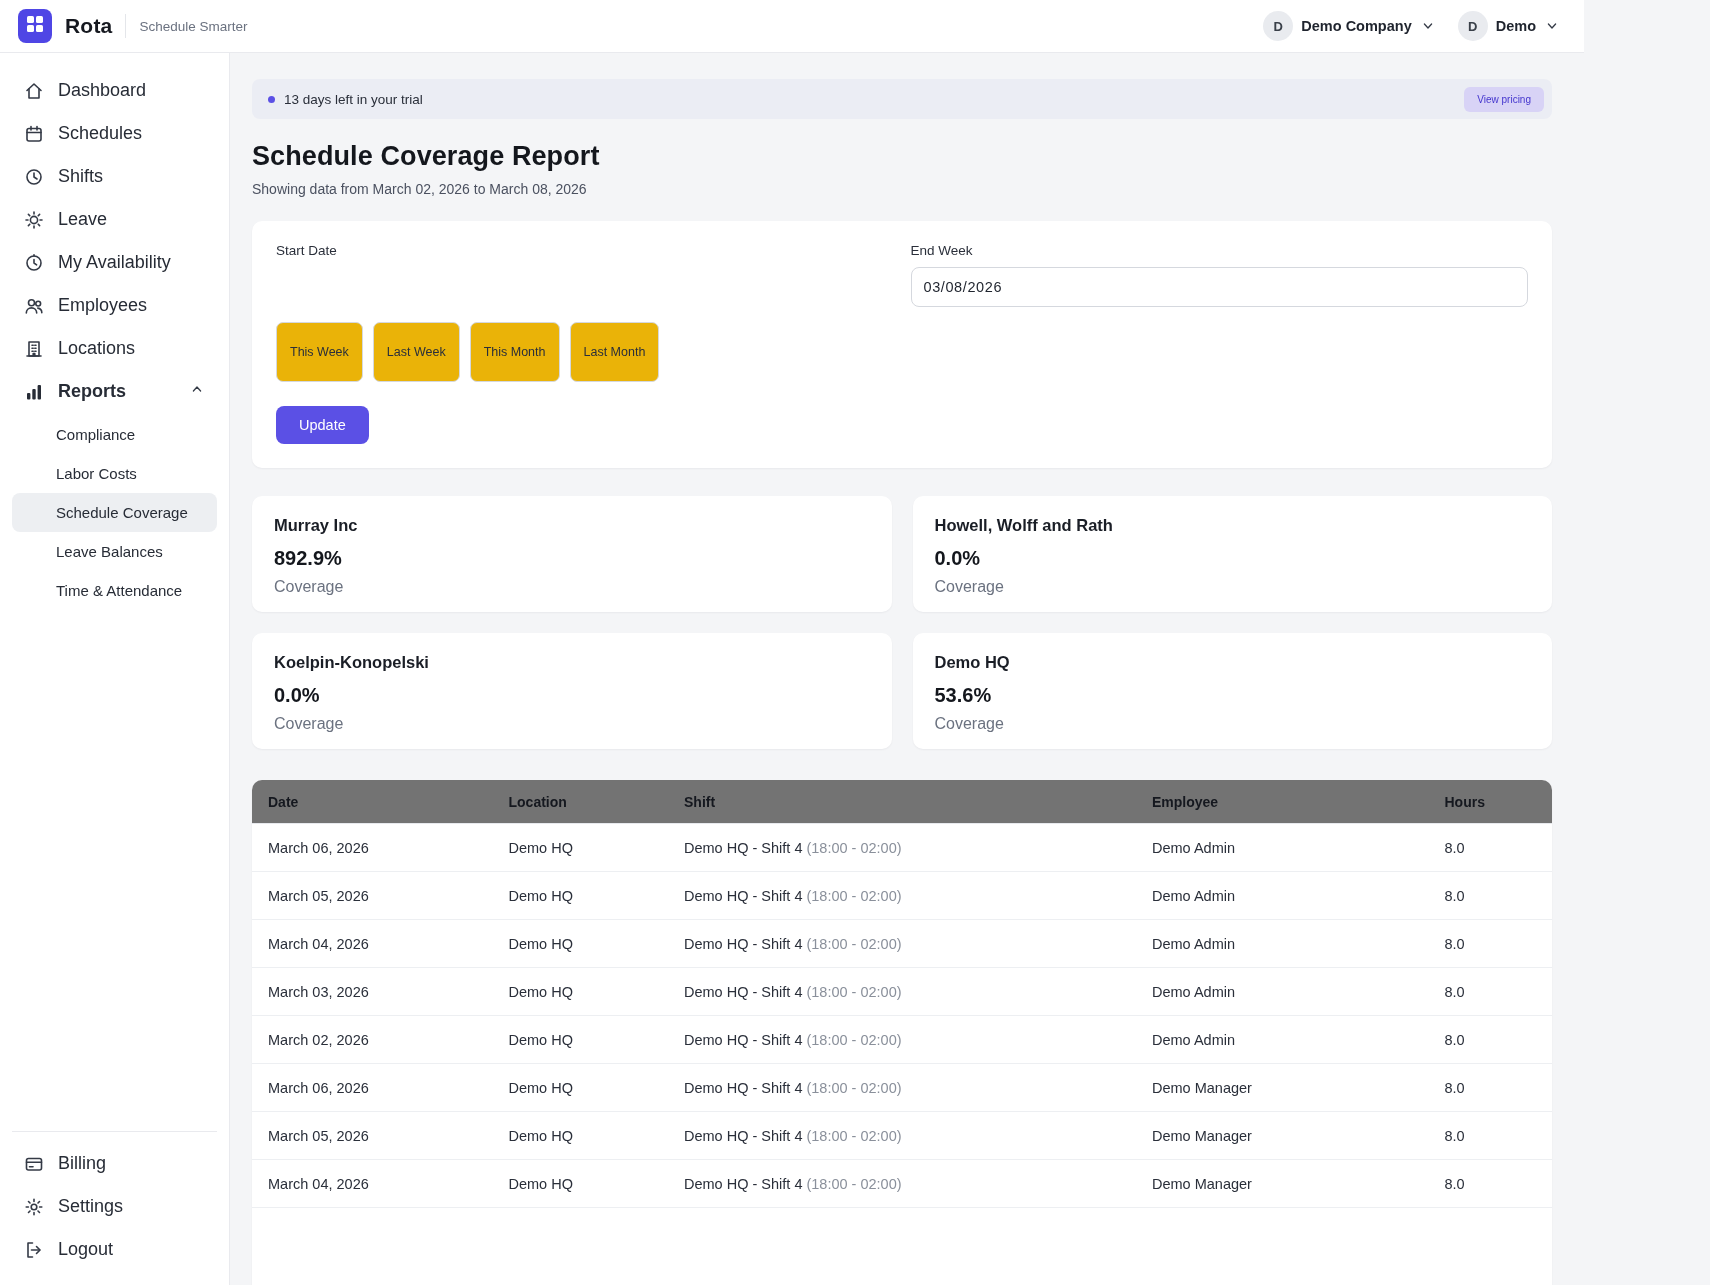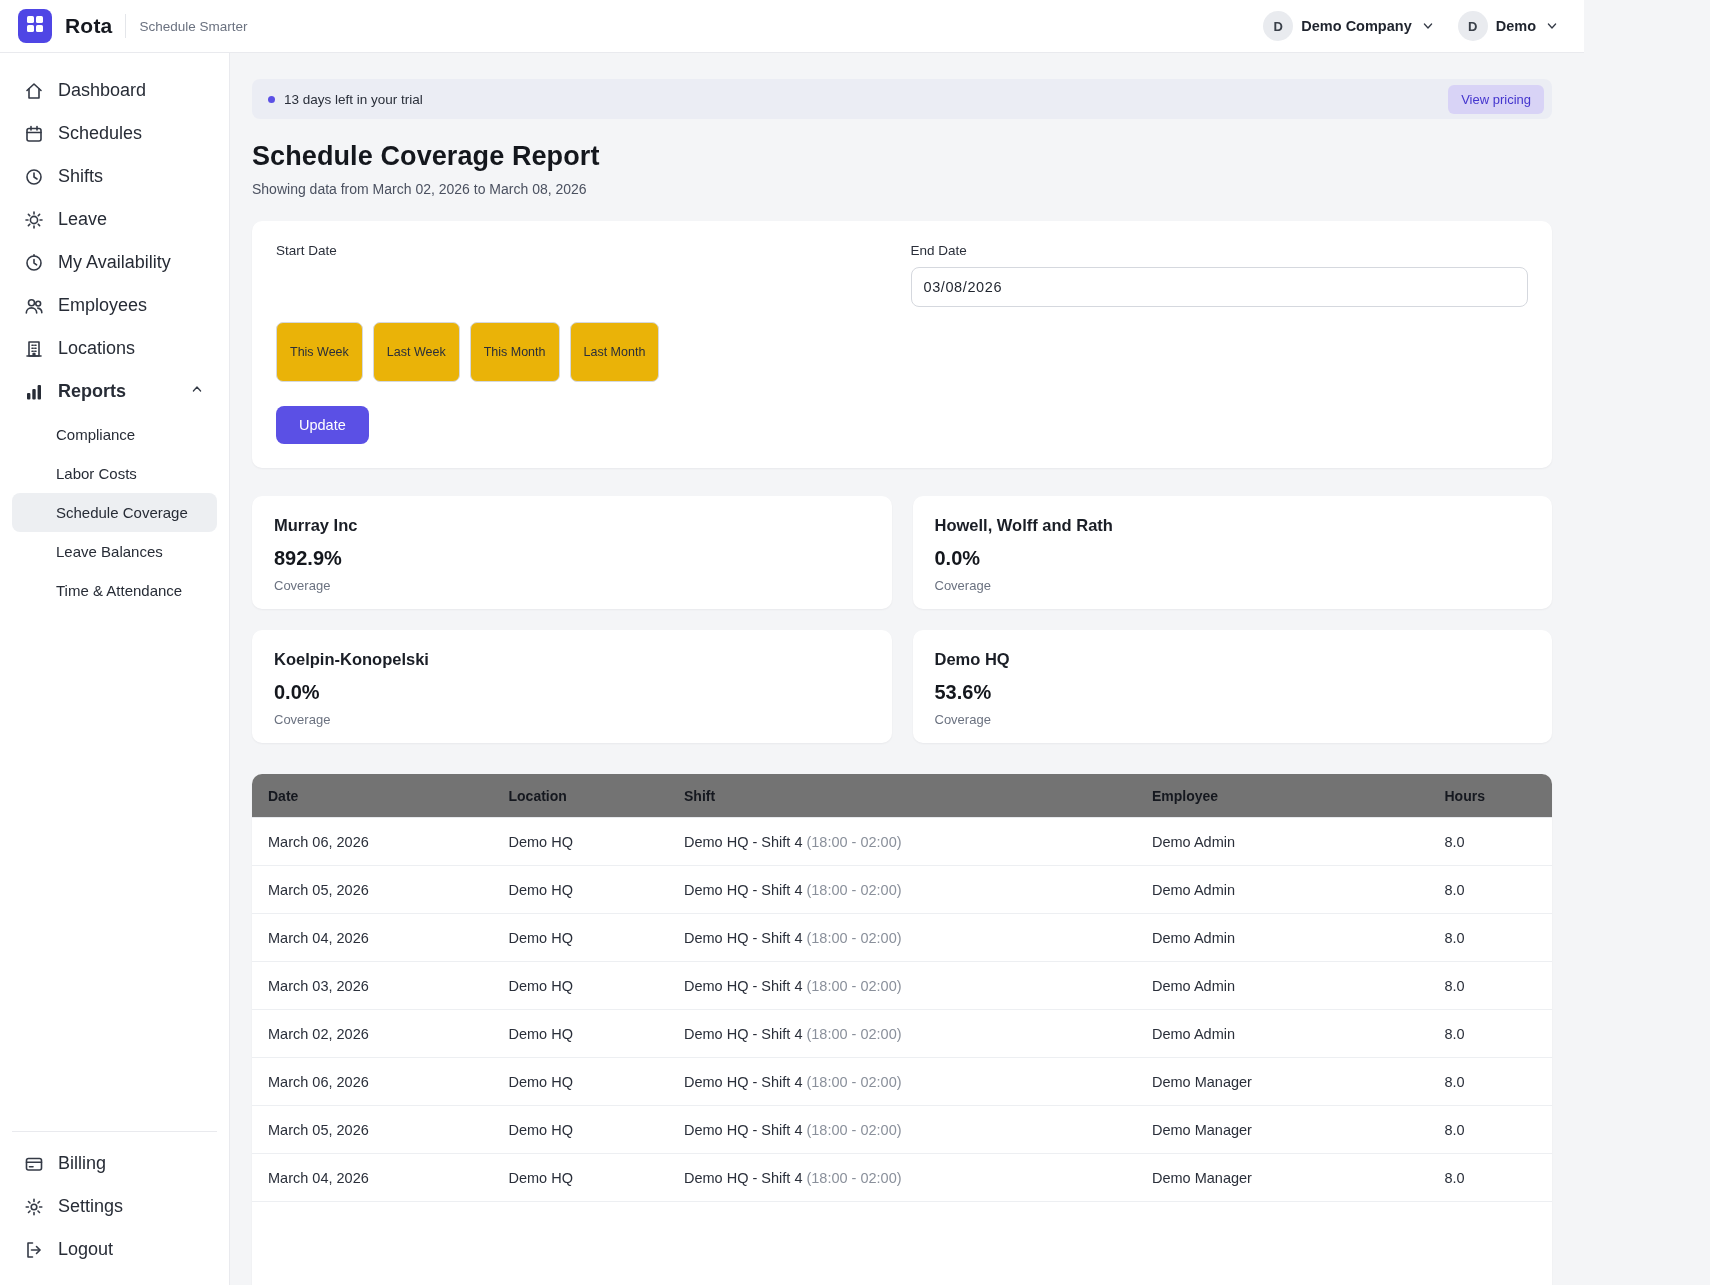--- a/index.html
+++ b/index.html
@@ -46,21 +46,21 @@
 
   
   .main { flex: 1; background: #f4f5f7; padding: 26px 24px 0 22px; overflow: hidden; }
   .content { max-width: 1300px; }
 
   .trial-banner { height: 40px; background: #ebedf4; border-radius: 8px; display: flex;
                   align-items: center; justify-content: space-between; padding: 0 8px 0 16px; }
   .trial-left { display: flex; align-items: center; gap: 9px; }
   .trial-dot { width: 7px; height: 7px; border-radius: 50%; background: #5b50e5; }
   .trial-text { font-size: 13.5px; color: #2a2f3a; }
-  .pricing-chip { background: #d8d3f6; color: #4435ce; font-size: 13px; padding: 7px 13px;
+  .pricing-chip { background: #d8d3f6; color: #4435ce; font-size: 10px; padding: 7px 13px;
                   border-radius: 6px; border: none; cursor: pointer; font-family: inherit; }
 
   .page-title { font-size: 27px; font-weight: 800; color: #14171d; margin: 22px 0 9px; letter-spacing: .1px; }
   .page-subtitle { font-size: 14px; color: #4b5160; margin-bottom: 24px; }
 
   
   .card { background: #ffffff; border-radius: 10px; box-shadow: 0 1px 2px rgba(16,24,40,.05); }
   .filter-card { padding: 22px 24px 24px; margin-bottom: 28px; }
   .date-grid { display: grid; grid-template-columns: 1fr 1fr; gap: 17px; }
   .field-label { display: block; font-size: 13.5px; color: #2a2f3a; margin-bottom: 9px; }
@@ -71,21 +71,21 @@
   .range-btn { border: 1px solid #d5d8de; background: #eab308; border-radius: 7px; padding: 22px 13px;
                font-size: 12.5px; color: #2a2f3a; cursor: pointer; font-family: inherit; }
   .update-btn { margin-top: 24px; background: #5b50e5; color: #ffffff; border: none; border-radius: 8px;
                 padding: 11px 23px; font-size: 14.5px; cursor: pointer; font-family: inherit; }
 
   
   .cards-grid { display: grid; grid-template-columns: 1fr 1fr; gap: 21px; margin-bottom: 31px; }
   .cov-card { padding: 20px 22px 16px; }
   .cov-name { font-size: 16.5px; font-weight: 600; color: #1a1e26; margin-bottom: 12px; }
   .cov-value { font-size: 20px; font-weight: 800; color: #14171d; margin-bottom: 8px; }
-  .cov-label { font-size: 13px; color: #6b7280; }
+  .cov-label { font-size: 16px; color: #6b7280; }
 
   
   .table-card { border-radius: 10px 10px 0 0; overflow: hidden; padding-bottom: 130px; }
   table { width: 100%; border-collapse: collapse; }
   thead th { text-align: left; font-size: 14px; font-weight: 700; color: #15181f;
              padding: 14px 16px 13px; background: #737373; border-bottom: 1px solid #e7e9ed; }
   tbody td { font-size: 14.5px; color: #2a2f3a; padding: 16px 16px 15px; border-bottom: 1px solid #edeff2; }
   th:nth-child(1), td:nth-child(1) { width: 18.5%; }
   th:nth-child(2), td:nth-child(2) { width: 13.5%; }
   th:nth-child(3), td:nth-child(3) { width: 36%; }
@@ -279,21 +279,21 @@
 
         <h1 class="page-title">Schedule Coverage Report</h1>
         <div class="page-subtitle">Showing data from March 02, 2026 to March 08, 2026</div>
 
         <div class="card filter-card">
           <div class="date-grid">
             <div>
               <label class="field-label">Start Date</label>
             </div>
             <div>
-              <label class="field-label">End Date</label>
+              <label class="field-label">End Week</label>
               <input class="date-input" type="text" value="03/08/2026" style="">
             </div>
           </div>
           <div class="range-row">
 
               <button class="range-btn">This Week</button>
 
               <button class="range-btn">Last Week</button>
 
               <button class="range-btn">This Month</button>

